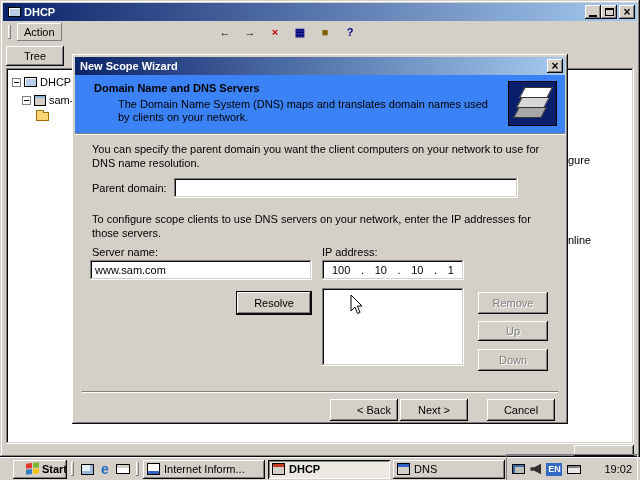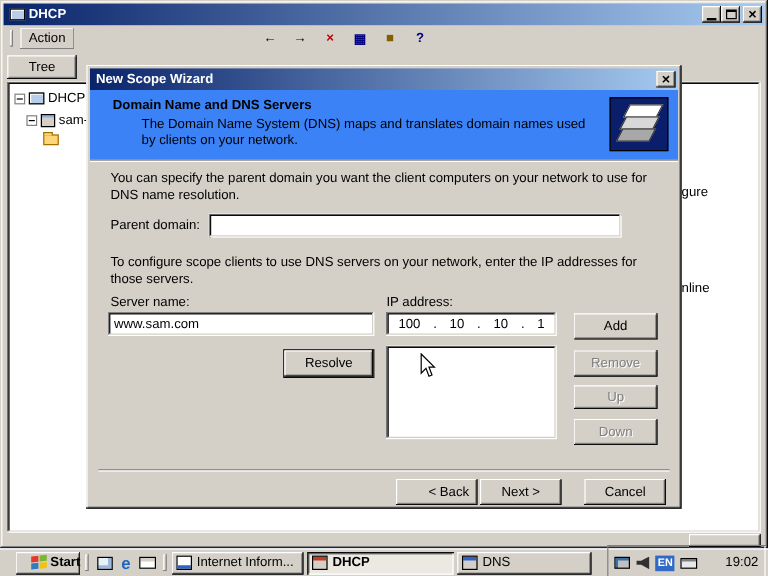--- a/index.html
+++ b/index.html
@@ -143,21 +143,20 @@
     <div class="abs sunken" style="left:250px;top:206px;width:142px;height:20px;display:flex;align-items:center;justify-content:space-between;padding:0 10px;">
       <span>100</span>
       <span>.</span>
       <span>10</span>
       <span>.</span>
       <span>10</span>
       <span>.</span>
       <span>1</span>
     </div>
 
-    <div class="abs btn" style="left:406px;top:207px;width:70px;height:22px;">Add</div>
 
     <div class="abs btn btn-default" style="left:165px;top:238px;width:74px;height:22px;">Resolve</div>
 
     <div class="abs sunken" style="left:250px;top:234px;width:142px;height:78px;"></div>
 
     <div class="abs btn disabled" style="left:406px;top:238px;width:70px;height:22px;">Remove</div>
     <div class="abs btn disabled" style="left:406px;top:267px;width:70px;height:20px;">Up</div>
     <div class="abs btn disabled" style="left:406px;top:295px;width:70px;height:22px;">Down</div>
 
     <div class="abs etch" style="left:10px;top:337px;width:476px;"></div>
@@ -188,21 +187,21 @@
     <span class="ql">
         <span class="ic-desktop"></span>
       </span>
     <span class="ql" style="color:#1f66c1;font-weight:bold;font-size:14px;">e</span>
     <span class="ql">
         <span class="ic-mail"></span>
       </span>
 
     <span class="tb-grip" style="margin:0 4px;"></span>
 
-    <div class="btn task" style="width:110px;justify-content:flex-start;">
+    <div class="btn task" style="width:122px;justify-content:flex-start;">
       <span class="task-ic ti-iis"></span>
       <span style="overflow:hidden;">Internet Inform...</span>
     </div>
     <div class="btn task active" style="width:122px;margin-left:3px;justify-content:flex-start;">
       <span class="task-ic ti-dhcp"></span>
       <span style="overflow:hidden;">DHCP</span>
     </div>
     <div class="btn task" style="width:112px;margin-left:3px;justify-content:flex-start;">
       <span class="task-ic ti-dns"></span>
       <span style="overflow:hidden;">DNS</span>

